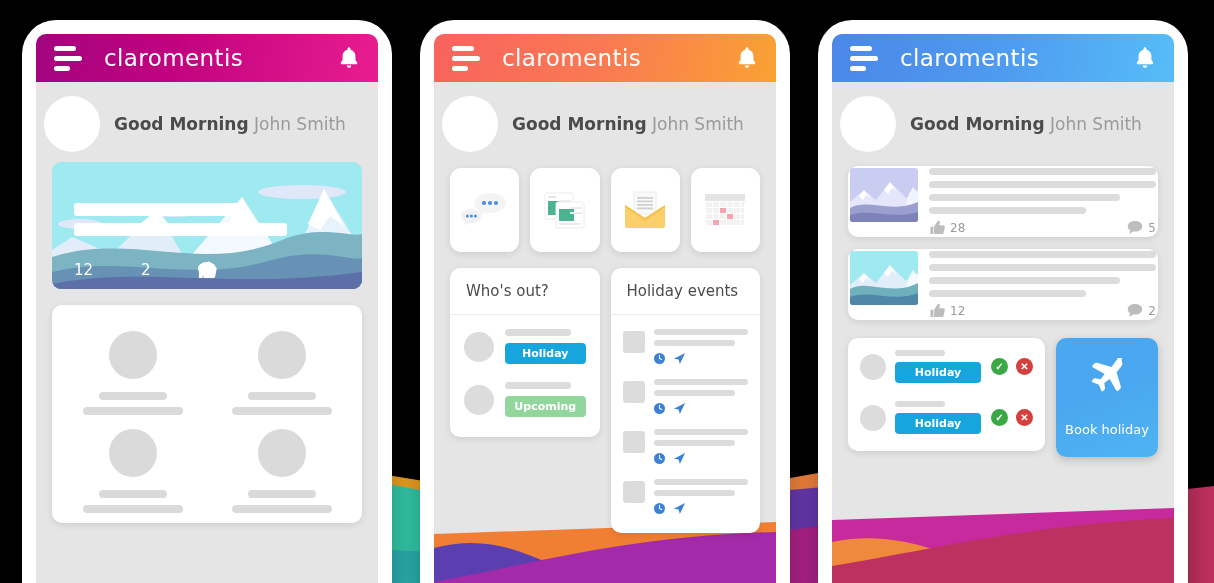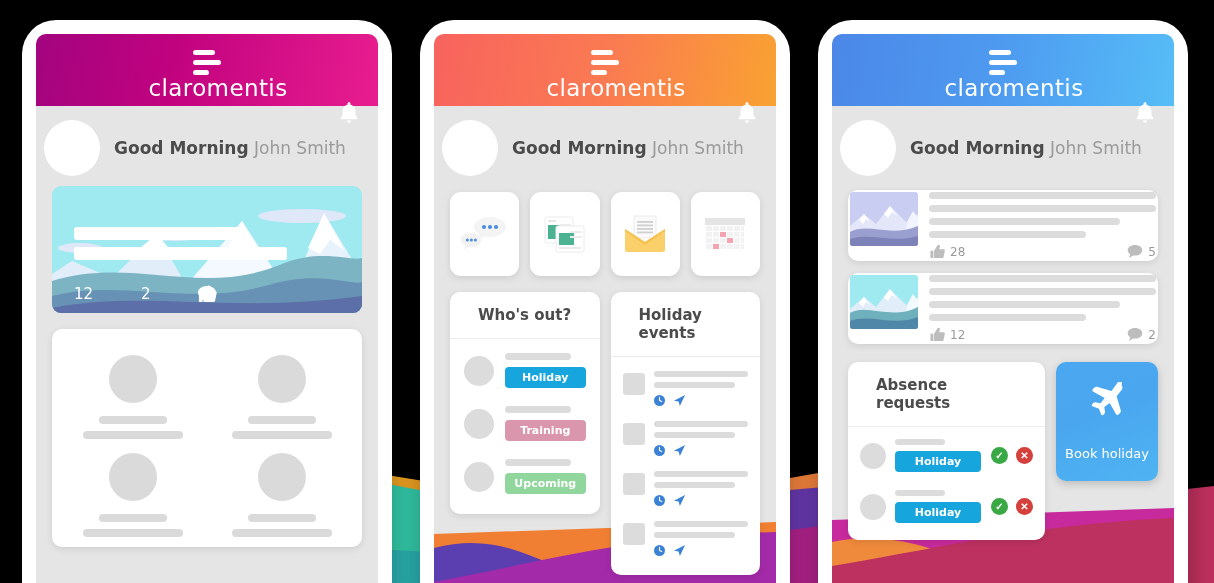--- a/index.html
+++ b/index.html
@@ -38,26 +38,25 @@
     width: 342px;
     height: 586px;
     border-radius: 10px 10px 0 0;
     background: #e5e5e5;
     overflow: hidden;
   }
 
   
   .appbar {
     position: relative;
-    height: 72px;
+    height: 48px;
     display: flex;
     align-items: center;
     padding: 16px 18px;
     border-radius: 8px 8px 0 0;
-    flex-direction: column;
   }
   .bar-magenta { background: linear-gradient(100deg,#a3047f 0%, #c1027f 40%, #e81d8f 100%); }
   .bar-orange  { background: linear-gradient(100deg,#f8635e 0%, #fa7a52 50%, #f9a232 100%); }
   .bar-blue    { background: linear-gradient(100deg,#4b87e8 0%, #4e9bf0 50%, #56bdf7 100%); }
 
   .hamburger { width: 28px; display:flex; flex-direction:column; gap:5px; cursor:pointer; }
   .hamburger i { display:block; height:5px; border-radius:3px; background:#fff; }
   .hamburger i:nth-child(1) { width: 22px; }
   .hamburger i:nth-child(2) { width: 28px; }
   .hamburger i:nth-child(3) { width: 16px; }
@@ -76,22 +75,22 @@
   .greet-text { margin-left:14px; font-size:17px; font-family:"DejaVu Sans", sans-serif; }
   .greet-text b { color:#4b4b4b; font-weight:700; }
   .greet-text span { color:#9a9a9a; font-weight:400; }
 
   
   .card {
     background:#fff; border-radius:10px;
     box-shadow:0 2px 7px rgba(0,0,0,.10);
   }
   .card-title {
-    font-size:15px; font-weight:700; color:#4b4b4b;
-    padding:14px 28px; border-bottom:1px solid #ececec;
+    font-size:15px; font-weight:400; color:#4b4b4b;
+    padding:14px 16px; border-bottom:1px solid #ececec;
     font-family:"DejaVu Sans", sans-serif;
   }
 
   
   .hero {
     position:relative; margin:0 16px; height:127px;
     border-radius:9px; overflow:hidden;
   }
   .hero svg { position:absolute; inset:0; width:100%; height:100%; }
   .hero-lines { position:absolute; left:22px; bottom:46px; right:22px; }
@@ -408,27 +407,20 @@
               <div class="whoout-ava"></div>
               <div class="whoout-body">
                 <div class="whoout-line"></div>
                 <span class="pill" style="background:#17a5dd">Holiday</span>
               </div>
             </div>
             <div class="whoout-row">
               <div class="whoout-ava"></div>
               <div class="whoout-body">
                 <div class="whoout-line"></div>
-                <span class="pill" style="background:#d996ad">Training</span>
-              </div>
-            </div>
-            <div class="whoout-row">
-              <div class="whoout-ava"></div>
-              <div class="whoout-body">
-                <div class="whoout-line"></div>
                 <span class="pill" style="background:#90d69d">Upcoming</span>
               </div>
             </div>
           </div>
         </div>
 
         <div class="card">
           <div class="card-title">Holiday events</div>
           <div style="padding:4px 0 14px 0">
             <div class="ev-row">
@@ -601,21 +593,20 @@
                 <span>2</span>
               </span>
             </div>
           </div>
         </div>
 
       </div>
 
       <div class="abs-wrap" style="position:relative;z-index:2">
         <div class="card abs-card">
-          <div class="card-title">Absence requests</div>
           <div style="padding:3px 0 8px 0">
             <div class="abs-row">
               <div class="abs-ava"></div>
               <div class="abs-body">
                 <div class="abs-line"></div>
                 <span class="abs-pill">Holiday</span>
               </div>
               <div class="abs-acts">
                 <span class="circ ok">✓</span>
                 <span class="circ no">✕</span>

